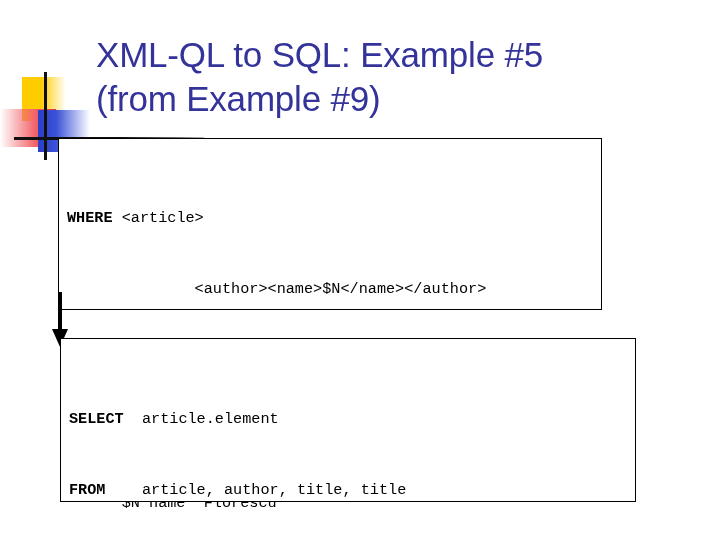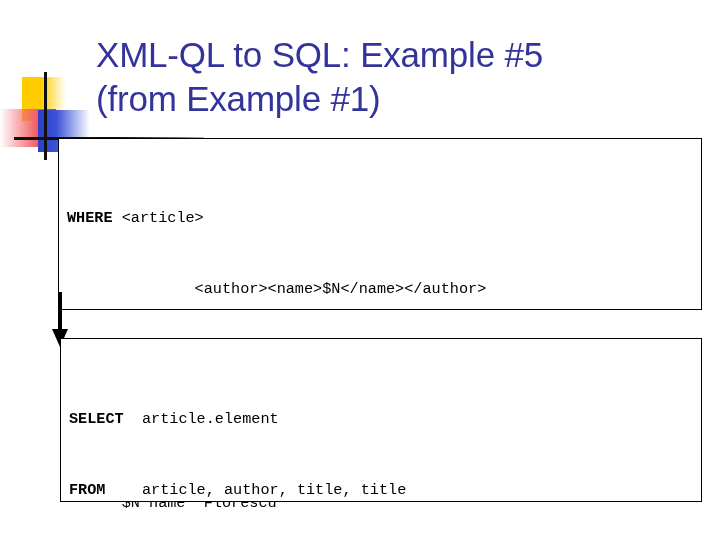--- a/index.html
+++ b/index.html
@@ -93,28 +93,28 @@
     box-sizing: border-box;
     font-family: "Liberation Mono", "DejaVu Sans Mono", monospace;
     font-size: 15.2px;
     line-height: 23.8px;
     color: #000000;
     white-space: pre;
   }
   #box-xmlql {
     left: 58px;
     top: 138px;
-    width: 644px;
+    width: 544px;
     height: 172px;
     padding: 20px 0 15px 8px;
   }
   #box-sql {
     left: 60px;
     top: 338px;
-    width: 642px;
+    width: 576px;
     height: 164px;
     padding: 21px 0 0 8px;
   }
   .kw {
     font-weight: bold;
   }
   .redlink {
     color: #CC0000;
     text-decoration: underline;
     text-decoration-color: #CC0000;
@@ -140,21 +140,21 @@
 
 <div id="deco">
   <div class="deco-sq sq-yellow"></div>
   <div class="deco-sq sq-red"></div>
   <div class="deco-sq sq-blue"></div>
   <div class="deco-vline"></div>
   <div class="deco-hline"></div>
 </div>
 
 <div id="title">XML-QL to SQL: Example #5
-(from Example #1)</div>
+(from Example #9)</div>
 
 <div class="codebox" id="box-xmlql">
   <div><span class="kw">WHERE</span> <span>&lt;article&gt;</span></div>
   <div>              <span>&lt;author&gt;&lt;name&gt;$N&lt;/name&gt;&lt;/author&gt;</span></div>
   <div>              <span>&lt;title&gt;$T&lt;/title&gt;</span></div>
   <div>      <span>&lt;article&gt; ELEMENT_AS $E IN </span><span class="redlink">“bibliography.xml”</span><span class="redcomma">,</span></div>
   <div>      <span>$N name *Florescu*</span></div>
   
 </div>
 

